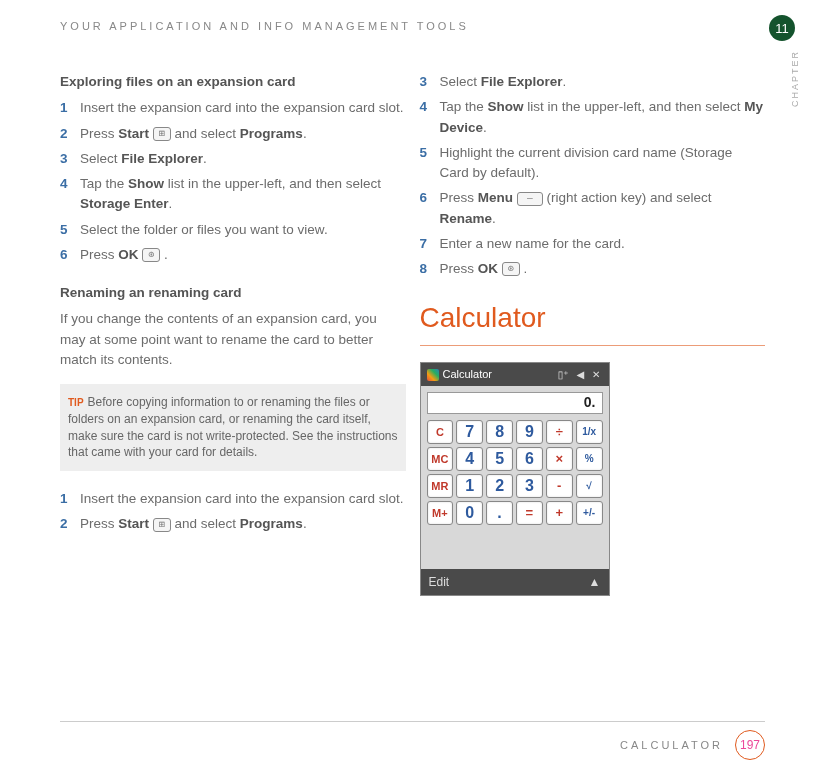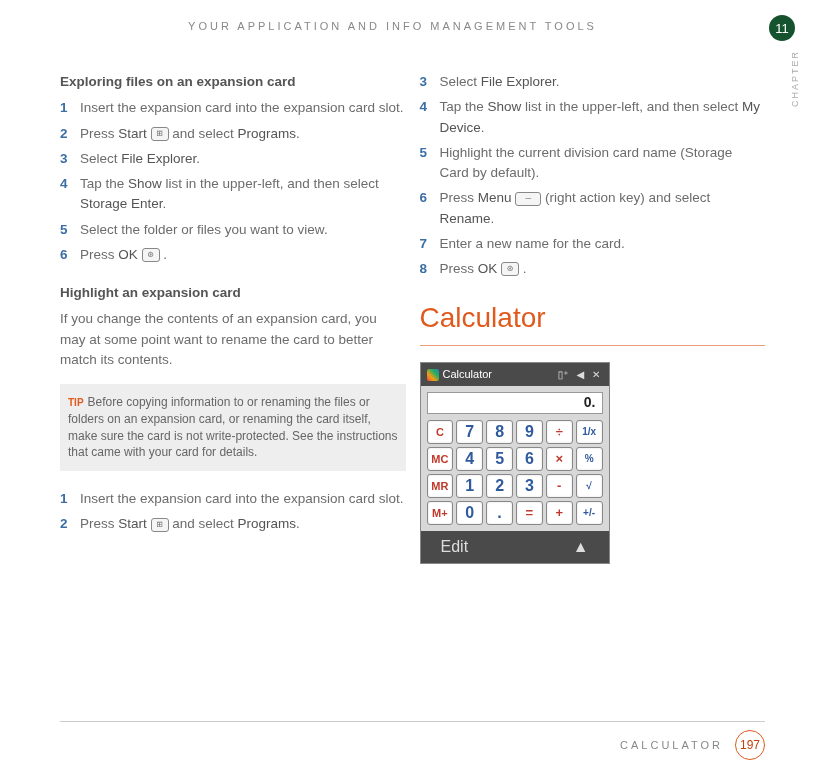--- a/index.html
+++ b/index.html
@@ -6,21 +6,21 @@
     body {
       width: 825px;
       height: 782px;
       background: #fff;
       font-family: Arial, Helvetica, sans-serif;
       color: #6c6c6c;
       position: relative;
       padding: 20px 60px 30px 60px;
     }
     .header {
-      text-align: center;
+      text-align: left;
       letter-spacing: 3px;
       font-size: 11px;
       color: #888;
       margin-bottom: 40px;
       position: relative;
       padding-right: 40px;
     }
     .chapter-badge {
       position: absolute;
       right: -30px;
@@ -70,21 +70,21 @@
       display: flex;
       margin-bottom: 5px;
     }
     ol.steps li .num {
       color: #3b6ea5;
       font-weight: bold;
       width: 20px;
       flex-shrink: 0;
     }
     ol.steps li .txt { flex: 1; }
-    b { color: #555; font-weight: normal; }
+    b { color: #555; font-weight: bold; }
     .icon-start, .icon-ok, .icon-menu {
       display: inline-block;
       width: 18px;
       height: 14px;
       border: 1px solid #888;
       border-radius: 3px;
       vertical-align: middle;
       background: #f5f5f5;
       position: relative;
       font-size: 8px;
@@ -171,24 +171,25 @@
       justify-content: center;
       box-shadow: inset 0 0 2px rgba(0,0,0,.15);
     }
     .ck.d { color: #2e5a9e; font-size: 16px; }
     .ck.m { color: #c0392b; font-size: 11px; }
     .ck.o { color: #c0392b; }
     .ck.f { color: #2e5a9e; font-size: 10px; }
     .calc-bottom {
       background: #4a4a4a;
       color: #ddd;
-      font-size: 16px;
-      padding: 4px 20px;
+      font-size: 12px;
+      padding: 4px 8px;
       display: flex;
       justify-content: space-between;
+      margin-top: 38px;
     }
     .footer {
       position: absolute;
       bottom: 22px;
       left: 60px;
       right: 60px;
       border-top: 1px solid #ccc;
       padding-top: 8px;
       display: flex;
       justify-content: flex-end;
@@ -200,21 +201,21 @@
     }
     .page-num {
       border: 1px solid #e05a1e;
       border-radius: 50%;
       width: 30px;
       height: 30px;
       display: flex;
       align-items: center;
       justify-content: center;
       letter-spacing: 0;
-      color: #c2410c;
+      color: #ec4899;
       font-size: 12px;
     }
   </style>
 </head>
 <body>
 
 <div class="header">
   <span>YOUR APPLICATION AND INFO MANAGEMENT TOOLS</span>
   <div class="chapter-badge">11</div>
   <div class="chapter-label">CHAPTER</div>
@@ -244,21 +245,21 @@
       <li>
           <span class="num">5</span>
           <span class="txt">Select the folder or files you want to view.</span>
         </li>
       <li>
           <span class="num">6</span>
           <span class="txt"><span>Press </span><b>OK</b> <span class="icon-ok">⊛</span><span> .</span></span>
         </li>
     </ol>
 
-    <div class="sec-title">Highlight an expansion card</div>
+    <div class="sec-title">Renaming an renaming card</div>
     <p class="para">If you change the contents of an expansion card, you may at some point want to rename the card to better match its contents.</p>
 
     <div class="tip-box">
       <span class="tip-label">TIP</span><span>Before copying information to or renaming the files or folders on an expansion card, or renaming the card itself, make sure the card is not write-protected. See the instructions that came with your card for details.</span>
     </div>
 
     <ol class="steps">
       <li>
           <span class="num">1</span>
           <span class="txt">Insert the expansion card into the expansion card slot.</span>

